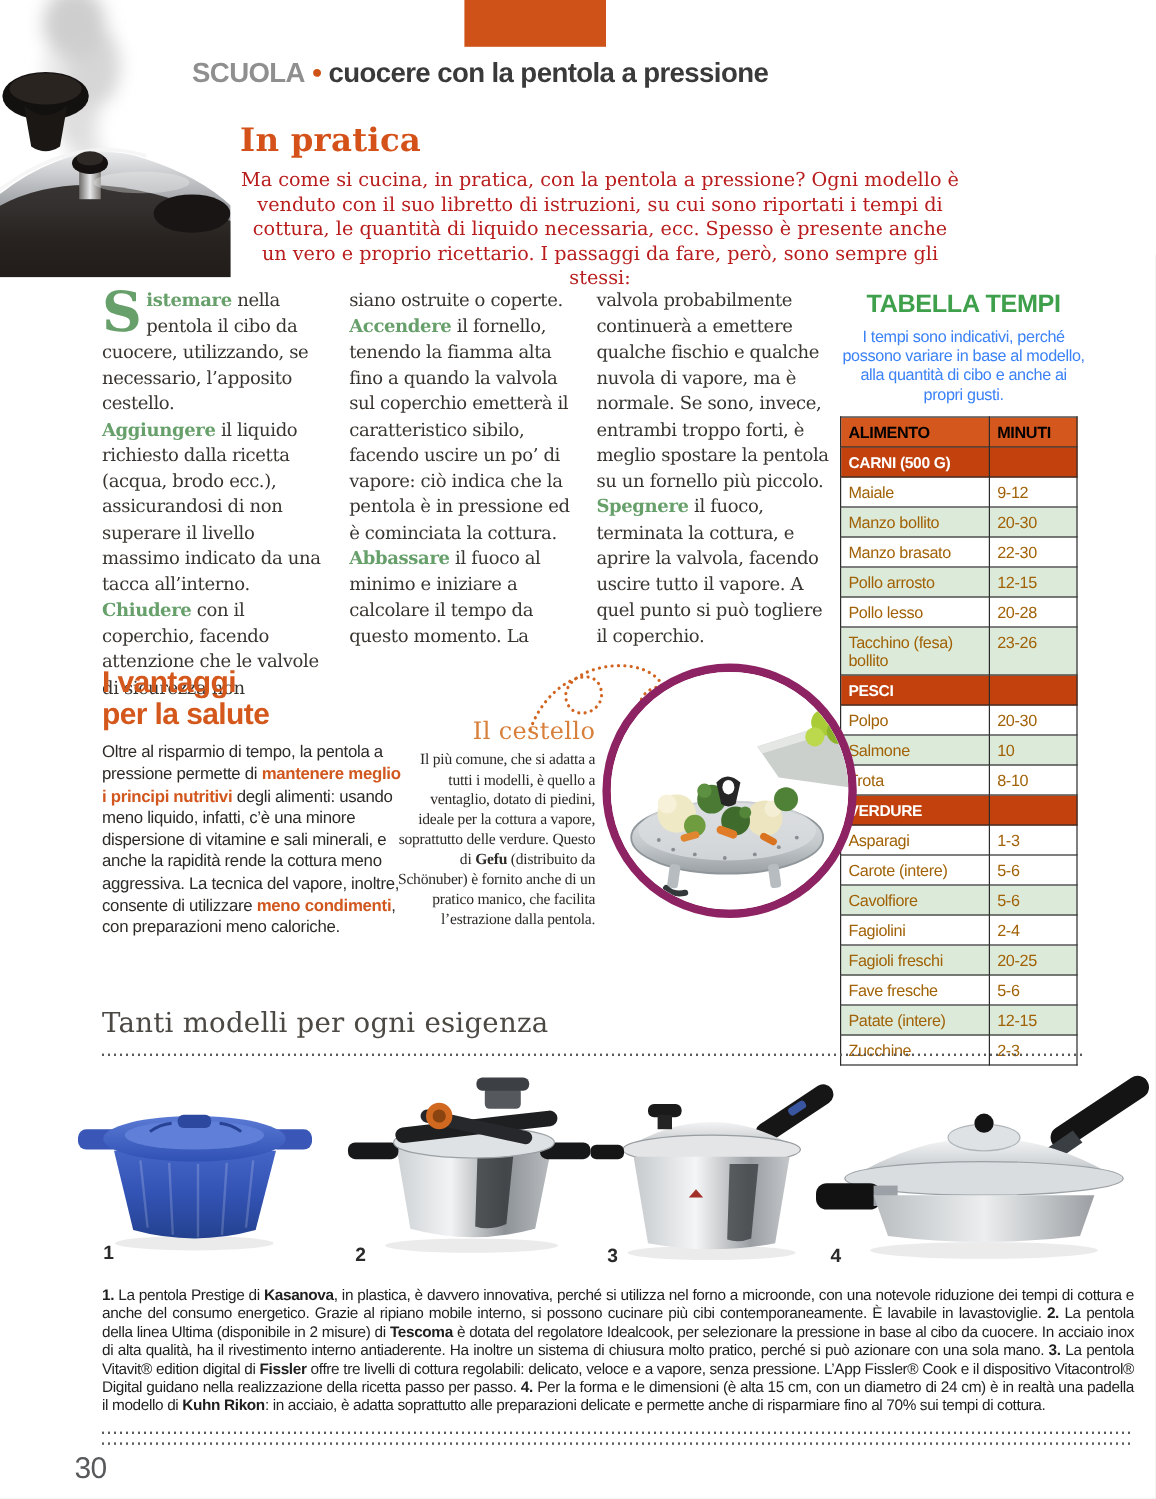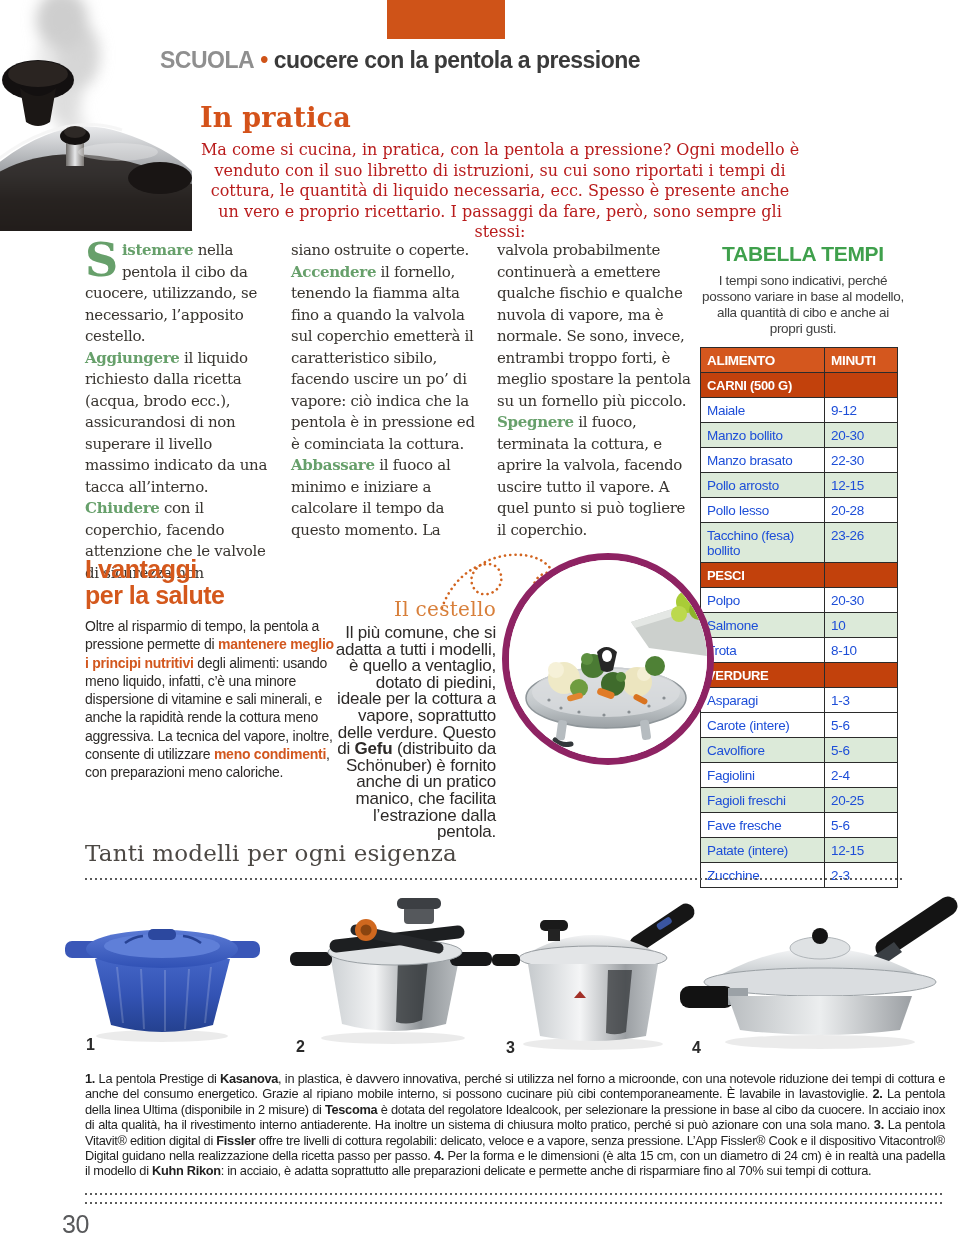--- a/index.html
+++ b/index.html
@@ -29,45 +29,45 @@
   .steps .col{width:194px;font-family:"DejaVu Serif",serif;font-size:15px;
       line-height:21.5px;color:#38342f;letter-spacing:-0.3px;}
   .step-para{margin:0;}
   .steps .hl{color:#67a06b;font-weight:bold;}
   .dropcap{float:left;color:#67a06b;font-weight:bold;font-size:46px;line-height:36px;
       padding:2px 4px 0 0;}
 
   
   .tempi{left:700px;top:242px;width:206px;text-align:center;}
   .tempi h2{margin:0;font-size:21px;font-weight:bold;letter-spacing:-0.3px;color:#3fa04c;}
-  .tempi .note{margin-top:7px;font-size:13.5px;line-height:16px;color:#404040;
+  .tempi .note{margin-top:7px;font-size:13.5px;line-height:16px;color:#3b82f6;
       letter-spacing:-0.3px;}
   table.tempi-table{margin-top:10px;width:198px;border-collapse:collapse;
       font-size:13.5px;text-align:left;letter-spacing:-0.3px;}
   .tempi-table th,.tempi-table td{border:1px solid #2b2b2b;padding:4.5px 6px;
-      vertical-align:top;color:#1d4ed8;}
+      vertical-align:top;color:#a16207;}
   .tempi-table .min{width:60px;}
-  .tempi-table tr.head th{background:#d4571e;color:#ffffff;font-weight:bold;font-size:13.5px;}
+  .tempi-table tr.head th{background:#d4571e;color:#000000;font-weight:bold;font-size:13.5px;}
   .tempi-table tr.section td{background:#c2410c;color:#fff;font-weight:bold;font-size:13px;}
   .tempi-table tr.row.shade td{background:#dcead9;}
 
   
   .vantaggi{left:85px;top:556px;width:254px;}
   .vantaggi h2{margin:0;font-size:25px;line-height:26px;font-weight:bold;
       color:#d4581c;letter-spacing:-0.5px;}
   .vantaggi-body{margin-top:9px;font-size:14px;line-height:18.3px;color:#2d2a28;
       letter-spacing:-0.25px;}
   .vantaggi-body .hl{color:#d2571e;font-weight:bold;}
 
   
   .cestello-text{left:328px;top:597px;width:168px;text-align:right;}
   .cestello-text h3{margin:0;font-family:"DejaVu Serif",serif;font-weight:normal;
       font-size:20px;color:#d87f3a;letter-spacing:0.3px;}
-  .cestello-body{margin-top:4px;font-size:17px;line-height:16.6px;color:#2d2a28;
-      letter-spacing:-0.2px;}
+  .cestello-body{margin-top:4px;font-size:13px;line-height:16.6px;color:#2d2a28;
+      letter-spacing:-0.2px;font-family:Liberation Serif, serif;}
   .cestello-body .hl{font-weight:bold;}
   .circle-photo{left:502px;top:553px;width:212px;height:212px;border-radius:50%;
       border:7px solid #8e2363;overflow:hidden;background:#fff;box-sizing:border-box;}
   .swirl{left:440px;top:542px;width:190px;height:78px;}
 
   
   .models-heading{left:85px;top:840px;font-family:"DejaVu Serif",serif;font-size:23px;
       color:#4c4844;letter-spacing:0.2px;}
   .dotline{height:2px;background-image:repeating-linear-gradient(to right,#5a5a5a 0 2px,transparent 2px 5px);}
   .models-rule{left:85px;top:878px;width:820px;}

